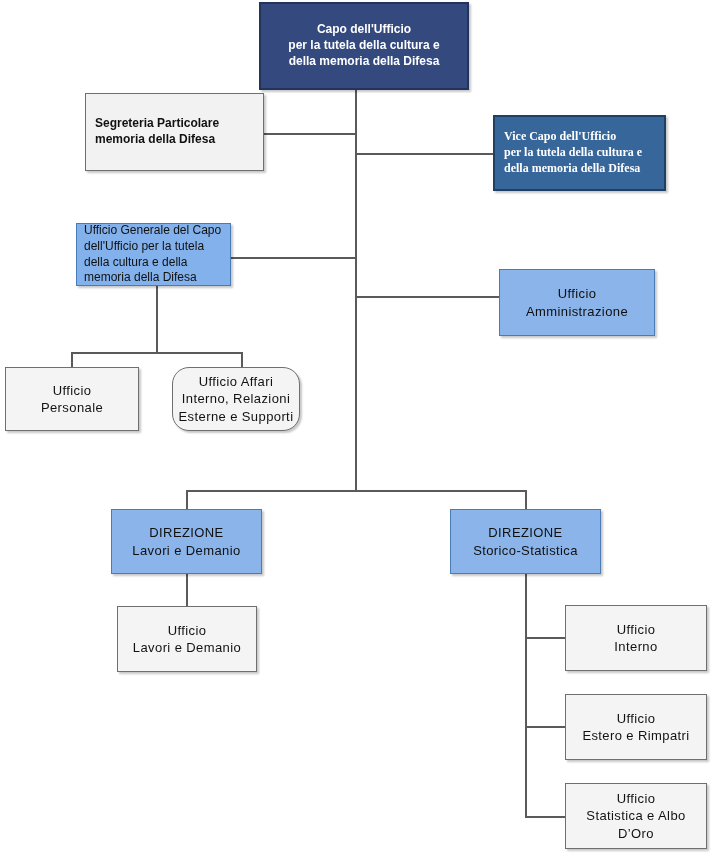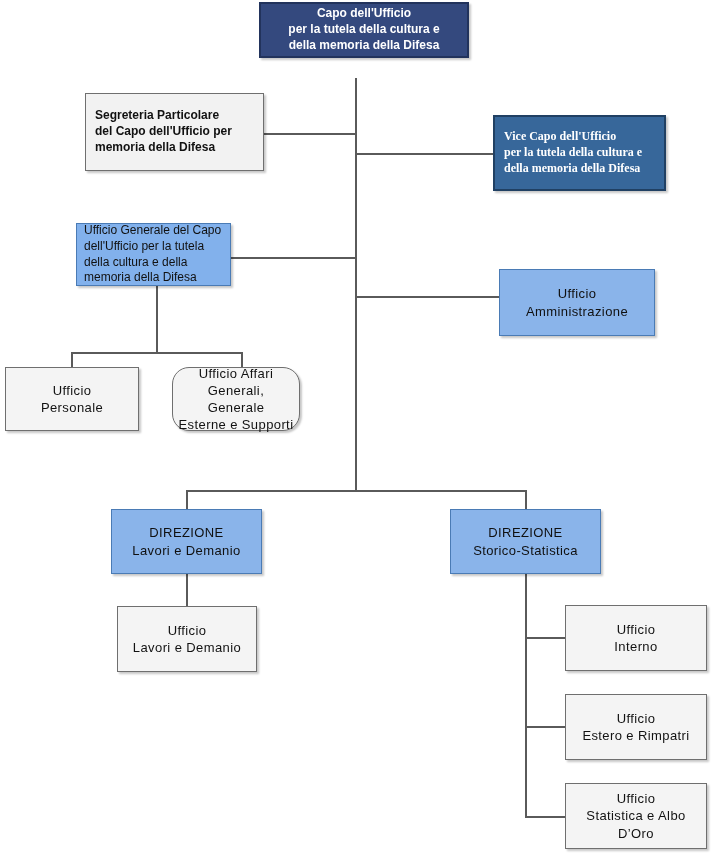--- a/index.html
+++ b/index.html
@@ -134,29 +134,28 @@
   <div class="line v" style="left:186px; top:490px; height:19px;"></div>
   <div class="line v" style="left:525px; top:490px; height:19px;"></div>
 
   <div class="line v" style="left:186px; top:574px; height:32px;"></div>
 
   <div class="line v" style="left:525px; top:574px; height:244px;"></div>
   <div class="line h" style="left:525px; top:637px; width:41px;"></div>
   <div class="line h" style="left:525px; top:726px; width:41px;"></div>
   <div class="line h" style="left:525px; top:816px; width:41px;"></div>
 
-  <div class="node navy" style="left:259px; top:2px; width:210px; height:56px;">
+  <div class="node navy" style="left:259px; top:2px; width:210px; height:88px;">
     <span class="ln">Capo dell'Ufficio</span>
     <span class="ln">per la tutela della cultura e</span>
     <span class="ln">della memoria della Difesa</span>
   </div>
 
   <div class="node plain-bold" style="left:85px; top:93px; width:179px; height:78px;">
     <span class="ln">Segreteria Particolare</span>
-    <span class="ln">del Capo dell'Ufficio per</span>
     <span class="ln">memoria della Difesa</span>
   </div>
 
   <div class="node steel" style="left:493px; top:115px; width:173px; height:76px;font-family:Liberation Serif, serif;">
     <span class="ln">Vice Capo dell'Ufficio</span>
     <span class="ln">per la tutela della cultura e</span>
     <span class="ln">della memoria della Difesa</span>
   </div>
 
   <div class="node lightblue-bold" style="left:76px; top:223px; width:155px; height:63px;">
@@ -171,21 +170,21 @@
     <span class="ln">Amministrazione</span>
   </div>
 
   <div class="node plain" style="left:5px; top:367px; width:134px; height:64px;">
     <span class="ln">Ufficio</span>
     <span class="ln">Personale</span>
   </div>
 
   <div class="node plain" style="left:172px; top:367px; width:128px; height:64px;border-radius:17px;">
     <span class="ln">Ufficio Affari</span>
-    <span class="ln">Generali, Generale</span>
+    <span class="ln">Interno, Relazioni</span>
     <span class="ln">Esterne e Supporti</span>
   </div>
 
   <div class="node lightblue" style="left:111px; top:509px; width:151px; height:65px;">
     <span class="ln">DIREZIONE</span>
     <span class="ln">Lavori e Demanio</span>
   </div>
 
   <div class="node lightblue" style="left:450px; top:509px; width:151px; height:65px;">
     <span class="ln">DIREZIONE</span>

